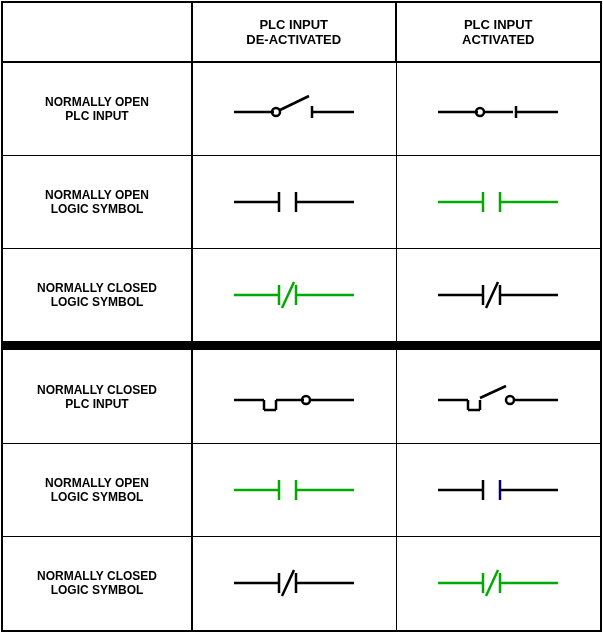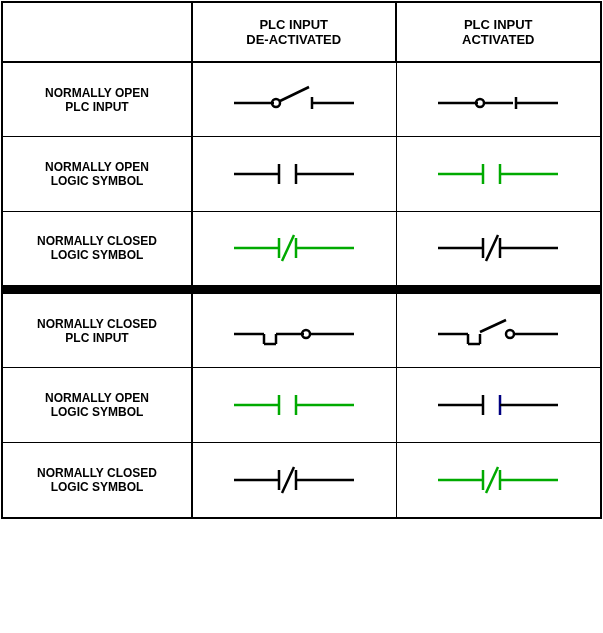--- a/index.html
+++ b/index.html
@@ -5,21 +5,21 @@
     * { box-sizing: border-box; margin: 0; padding: 0; }
     body {
       background: #fff;
       font-family: Arial, sans-serif;
       width: 603px;
       height: 633px;
       overflow: hidden;
     }
     .outer-table {
       width: 601px;
-      height: 518px;
+      height: 631px;
       border: 2px solid #000;
       margin: 1px;
       display: grid;
       grid-template-rows: 60px repeat(3, 1fr) 8px repeat(3, 1fr);
       grid-template-columns: 190px 1fr 1fr;
     }
     .header-empty {
       border-right: 2px solid #000;
       border-bottom: 2px solid #000;
     }

